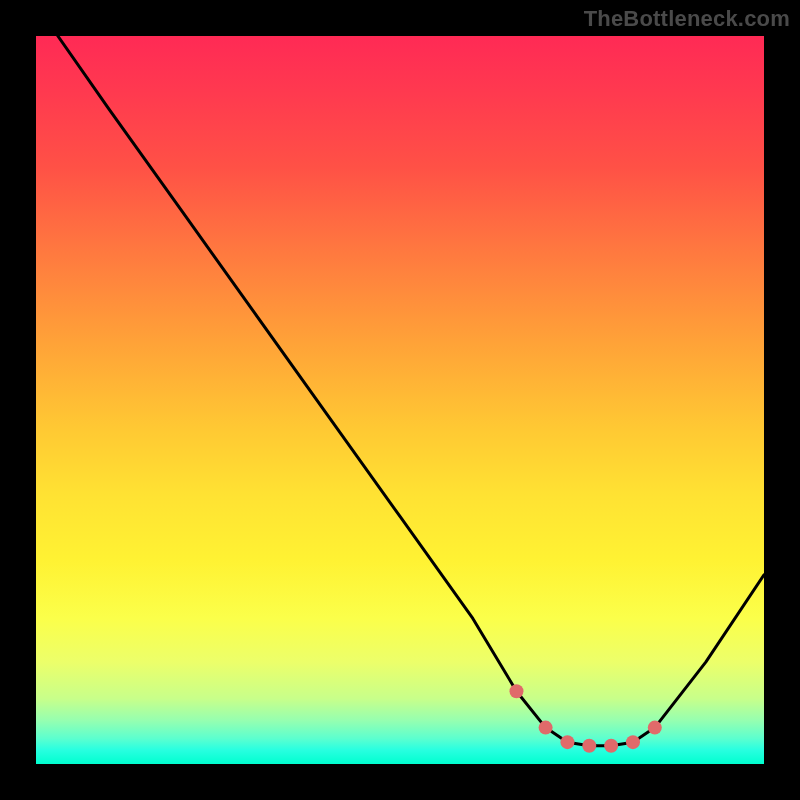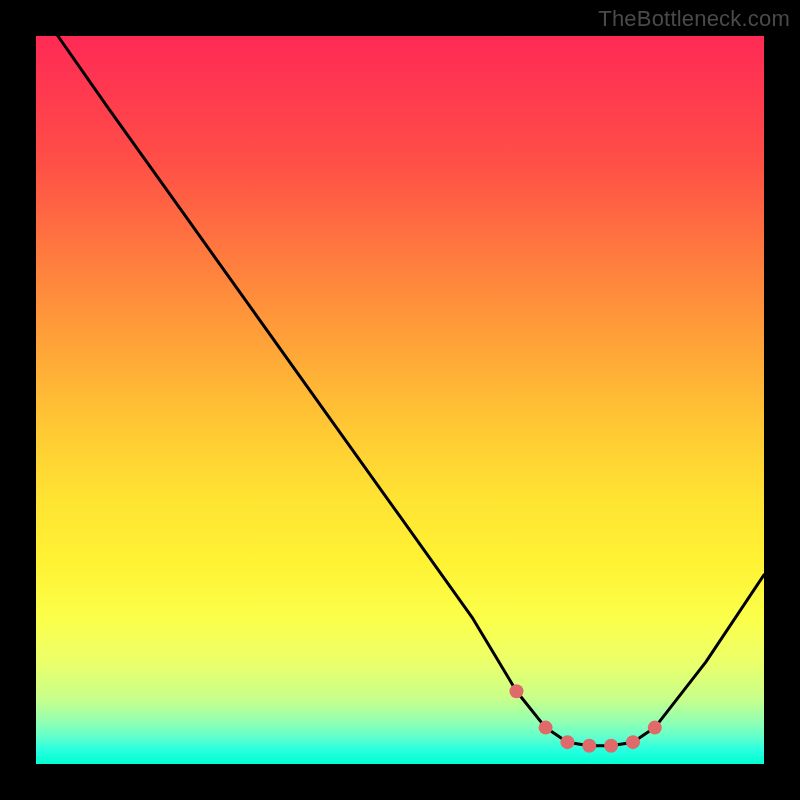--- a/index.html
+++ b/index.html
@@ -41,21 +41,21 @@
       #00ffd0 100%
     );
     box-sizing: border-box;
   }
   .watermark {
     position: absolute;
     top: 6px;
     right: 10px;
     color: #4a4a4a;
     font-size: 22px;
-    font-weight: 400;
+    font-weight: 700;
     letter-spacing: 0.2px;
     z-index: 10;
   }
   svg.chart-svg {
     position: absolute;
     left: 0;
     top: 0;
     width: 728px;
     height: 728px;
   }

